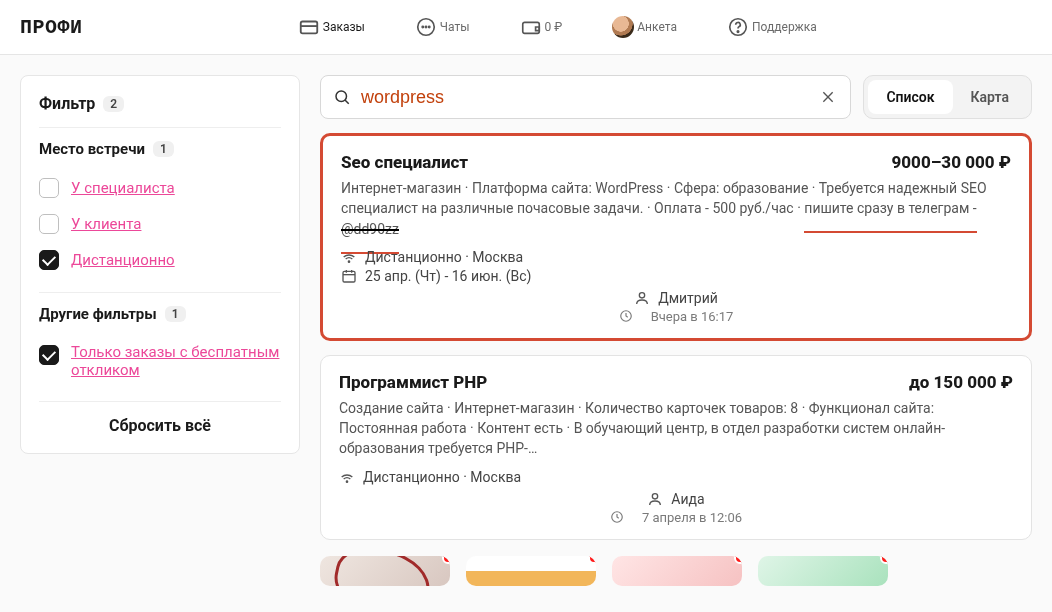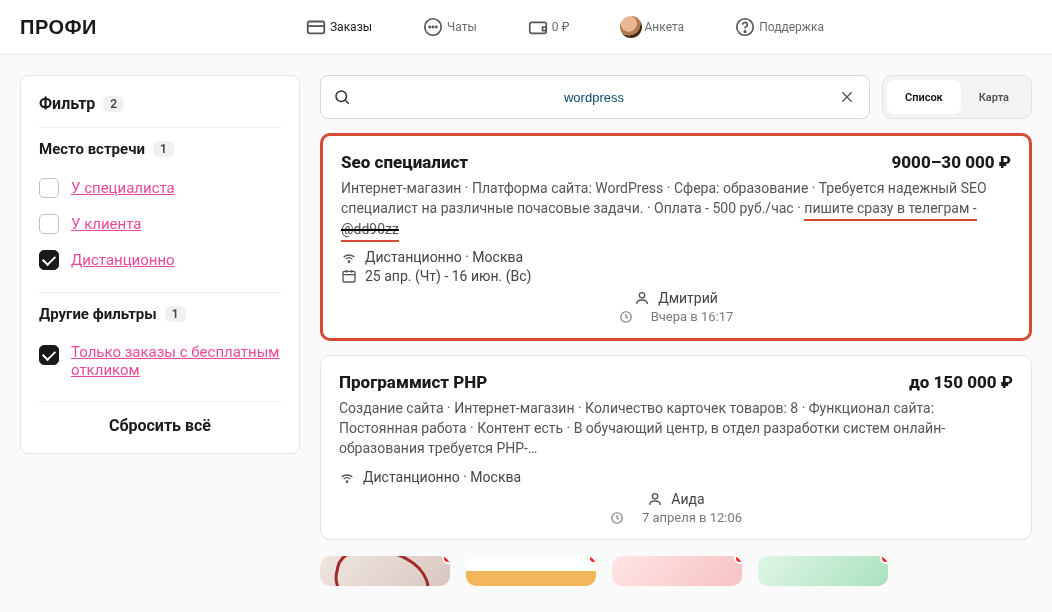--- a/index.html
+++ b/index.html
@@ -4,21 +4,21 @@
 <style>
   * { box-sizing: border-box; margin: 0; padding: 0; }
   html, body { font-family: -apple-system, BlinkMacSystemFont, "Segoe UI", Roboto, Arial, sans-serif; background:#fff; color:#1a1a1a; }
   body { width:1052px; height:612px; overflow:hidden; }
 
   
   .header {
     display:flex; align-items:center; height:55px; border-bottom:1px solid #e5e5e5;
     padding:0 20px; background:#fff;
   }
-  .logo { font-weight:900; font-size:20px; letter-spacing:0.5px; font-family: Liberation Sans, sans-serif; }
+  .logo { font-weight:900; font-size:20px; letter-spacing:0.5px; font-family: Liberation Mono, monospace; }
   .nav { flex:1; display:flex; justify-content:center; gap:50px; }
   .nav-item { display:flex; flex-direction:row; align-items:center; gap:3px; color:#6b6b6b; font-size:12px; cursor:pointer; }
   .nav-item .ic { width:22px; height:22px; display:flex; align-items:center; justify-content:center; color:#555; }
   .nav-item.active { color:#1a1a1a; }
   .avatar-img { width:22px; height:22px; border-radius:50%; background: radial-gradient(circle at 40% 35%, #e8b894 0 40%, #b07a52 42% 60%, #3a2a1a 62% 100%); }
 
   
   .page { display:flex; gap:20px; padding:20px 20px 0 20px; background:#fafafa; height:557px; }
   .sidebar { width:280px; flex:0 0 280px; background:#fff; border:1px solid #e6e6e6; border-radius:8px; padding:18px 18px 14px 18px; height:fit-content; display:flex; flex-direction:column; }
   .main { flex:1; display:flex; flex-direction:column; gap:14px; }
@@ -34,39 +34,39 @@
   .chk.checked { background:#1a1a1a; border-color:#1a1a1a; }
   .chk.checked::after { content:""; width:10px; height:6px; border:2px solid #fff; border-top:none; border-right:none; transform:rotate(-45deg); margin-top:-3px; }
   .rate-row { display:flex; gap:10px; }
   .rate-row input { width:50%; border:1px solid #ddd; border-radius:6px; padding:9px 10px; font-size:14px; color:#444; }
   .rate-row input::placeholder { color:#9a9a9a; }
   .reset { text-align:center; font-weight:700; font-size:16px; padding:14px 0 4px 0; cursor:pointer; }
 
   
   .search-row { display:flex; gap:12px; align-items:center; }
   .search-box { flex:1; display:flex; align-items:center; border:1px solid #d8d8d8; border-radius:8px; background:#fff; height:44px; padding:0 12px; gap:10px; }
-  .search-box input { flex:1; border:none; outline:none; font-size:13px; color:#0c4a6e; background:transparent;text-align:center; }
+  .search-box input { flex:1; border:none; outline:none; font-size:18px; color:#c2410c; background:transparent; }
   .clear-x { width:20px; height:20px; display:flex; align-items:center; justify-content:center; color:#666; cursor:pointer; }
   .view-toggle { display:flex; border:1px solid #e0e0e0; border-radius:10px; background:#f3f3f3; padding:4px; height:44px; }
-  .view-btn { padding:0 18px; display:flex; align-items:center; font-size:11px; font-weight:600; color:#555; cursor:pointer; border-radius:8px; }
+  .view-btn { padding:0 18px; display:flex; align-items:center; font-size:14px; font-weight:600; color:#555; cursor:pointer; border-radius:8px; }
   .view-btn.active { background:#fff; color:#111; }
 
   
   .card { border:1px solid #e3e3e3; border-radius:10px; background:#fff; padding:16px 18px 14px 18px; position:relative; }
   .card.highlight { border:3px solid #d44a33; }
   .card-top { display:flex; justify-content:space-between; align-items:baseline; margin-bottom:6px; gap:12px;}
   .card-title { font-weight:800; font-size:17px; }
   .price { font-weight:800; font-size:17px; white-space:nowrap; }
   .card-desc { font-size:14px; color:#555; line-height:1.45; margin-bottom:10px; }
-  .underline-red { border-bottom:2px solid #d44a33; padding-bottom:3px; }
+  .underline-red { border-bottom:2px solid #d44a33; padding-bottom:15px; }
   .strike-black { text-decoration:line-through; text-decoration-thickness:2px; text-decoration-color:#000; }
   .meta-row { display:flex; align-items:center; gap:8px; font-size:14px; color:#444; margin:3px 0; }
   .meta-row .ic { width:16px; height:16px; display:flex; align-items:center; justify-content:center; color:#555; flex:0 0 16px;}
   .card-footer { display:flex; justify-content:space-between; align-items:center;flex-direction:column; }
-  .posted { font-size:13px; color:#7a7a7a; display:flex; align-items:flex-end; gap:18px; }
+  .posted { font-size:13px; color:#7a7a7a; display:flex; align-items:flex-start; gap:18px; }
 
   
   .thumb-strip { display:flex; gap:16px; padding-top:2px; }
   .thumb { width:130px; height:30px; border-radius:10px; position:relative; overflow:hidden; }
   .thumb .dot { position:absolute; top:-4px; right:-4px; width:12px; height:12px; background:#ff1a1a; border:2px solid #fff; border-radius:50%; }
   .t0 { background:linear-gradient(135deg,#efe6e0 0%, #d8c7c0 100%); }
   .t0::before { content:""; position:absolute; left:14px; top:-6px; width:90px; height:60px; border:3px solid #a12a2a; border-radius:40% 50% 40% 50%; transform:rotate(12deg); }
   .t1 { background:linear-gradient(180deg,#fff 0 50%,#f2b65a 50% 100%); }
   .t2 { background:linear-gradient(135deg,#ffe5e5,#f6c2c2); }
   .t3 { background:linear-gradient(135deg,#dff5e7,#a9e2bd); }

